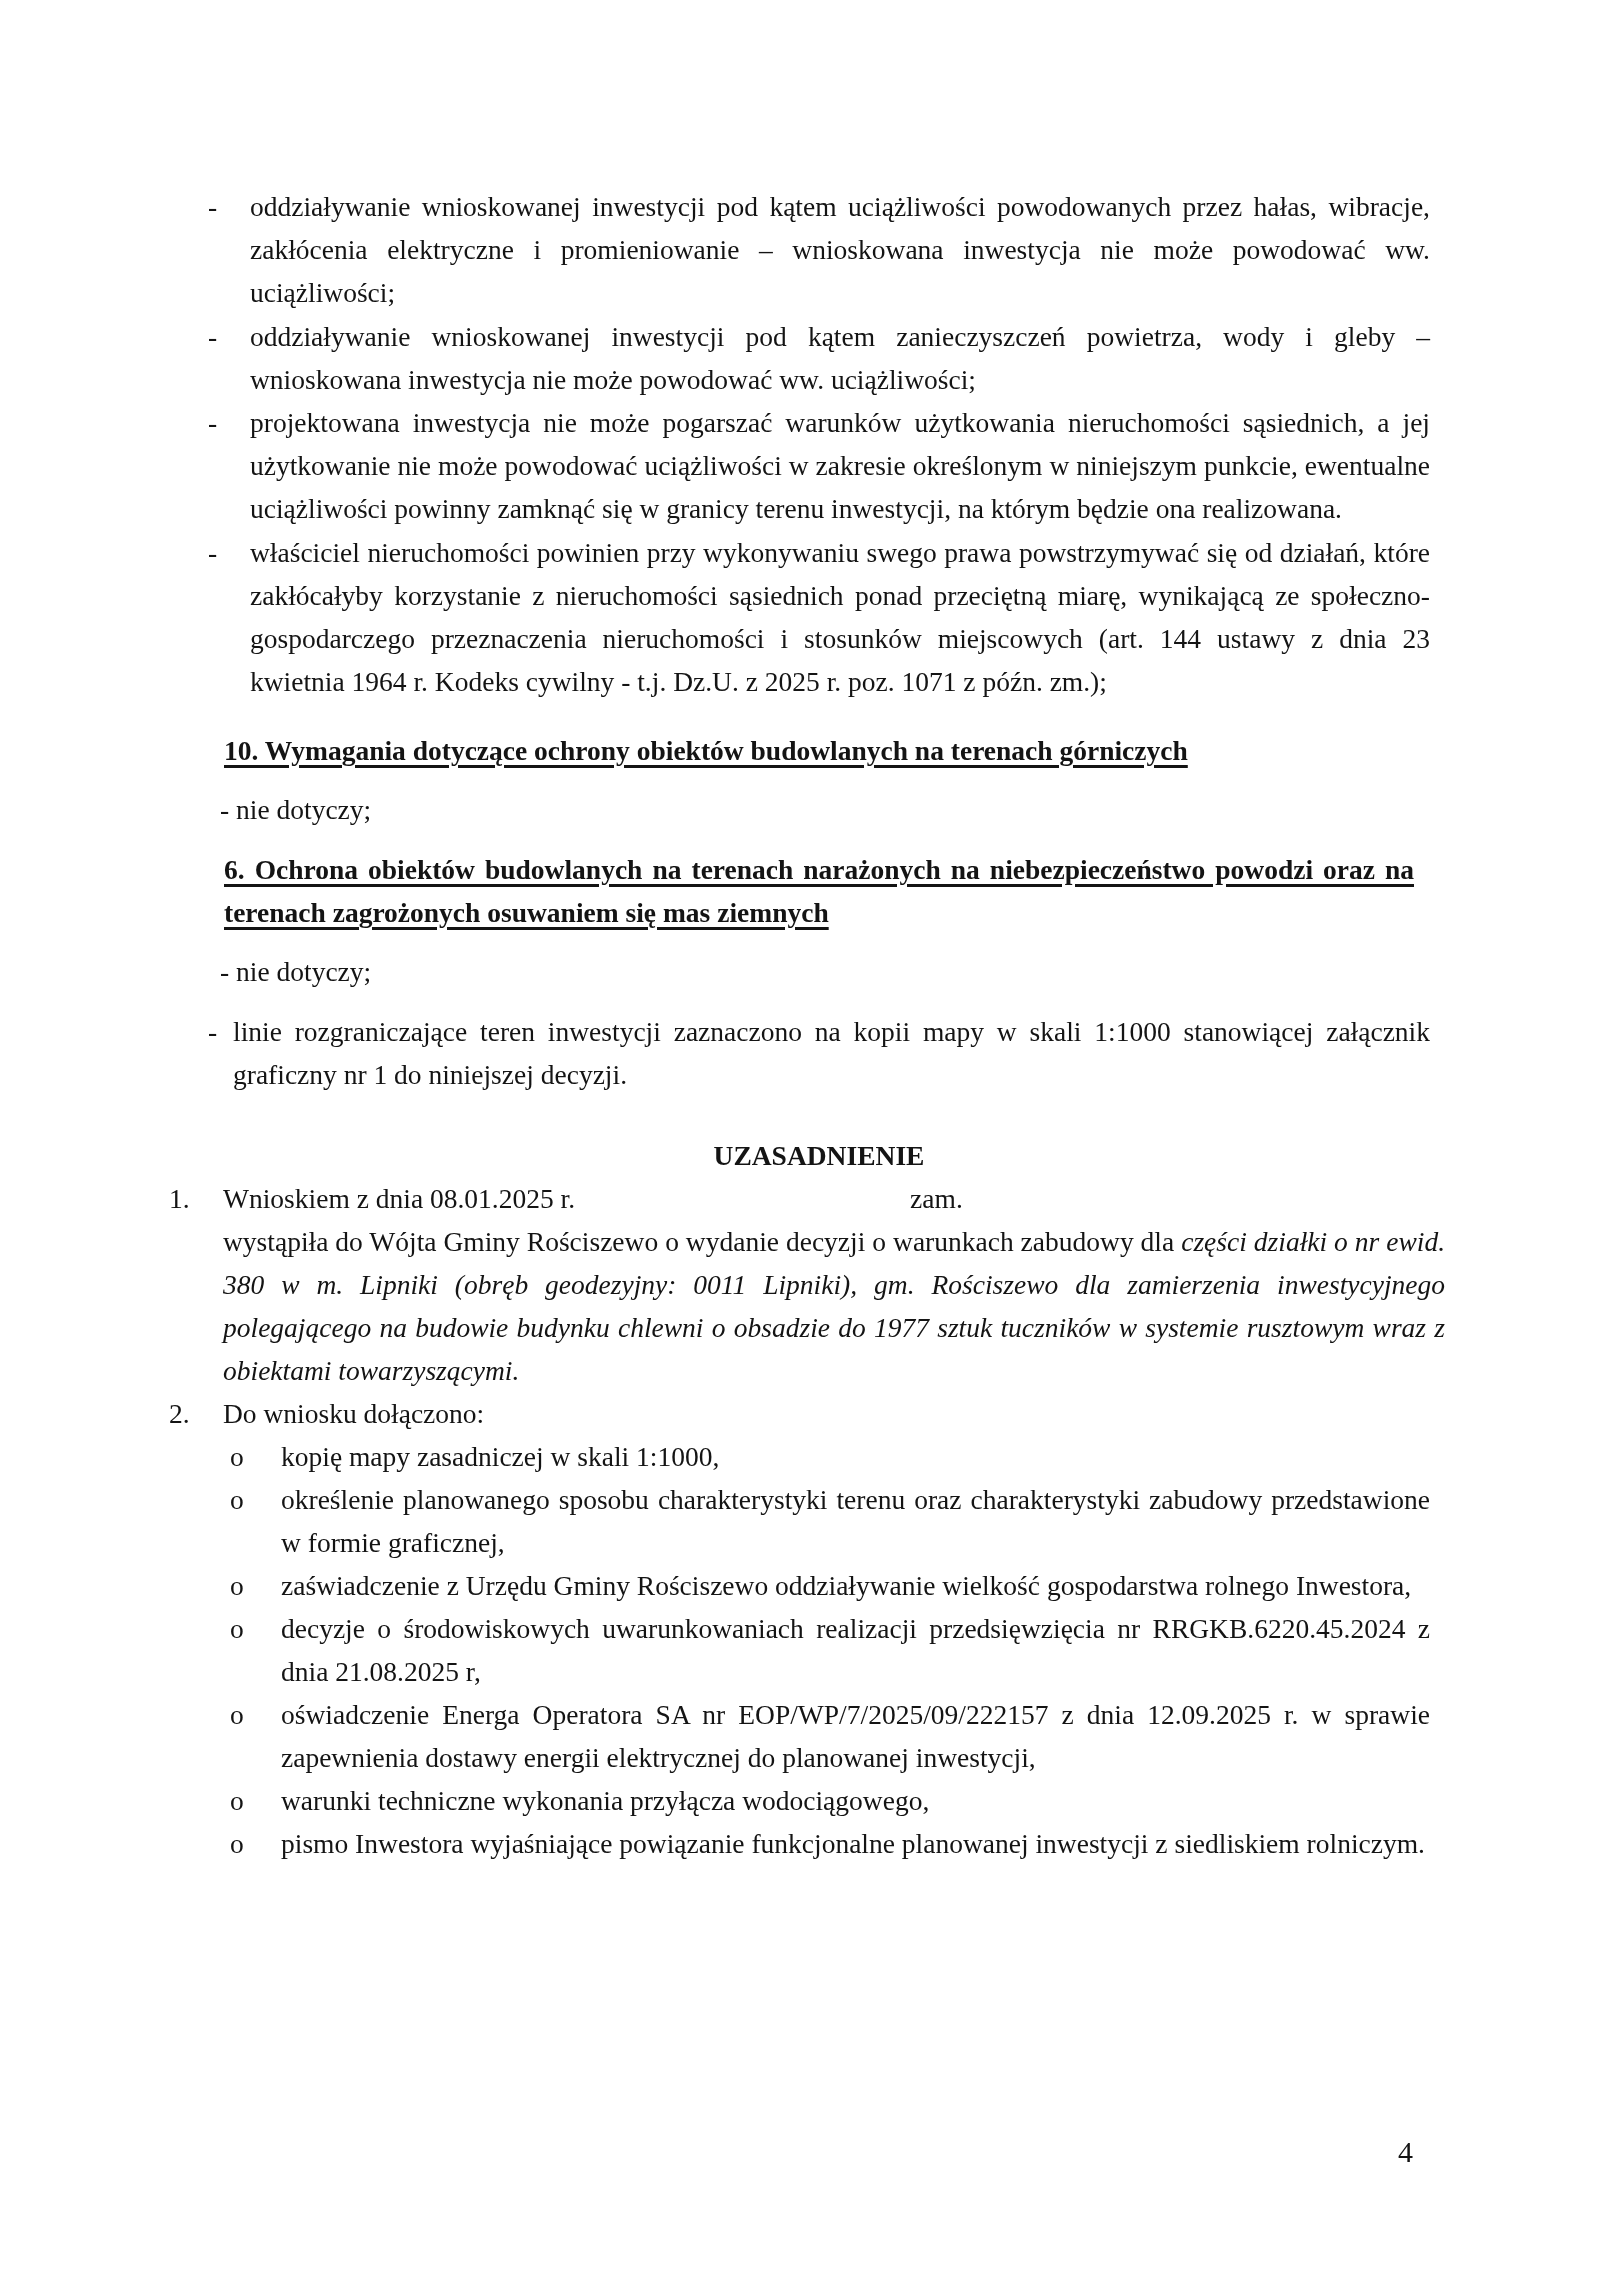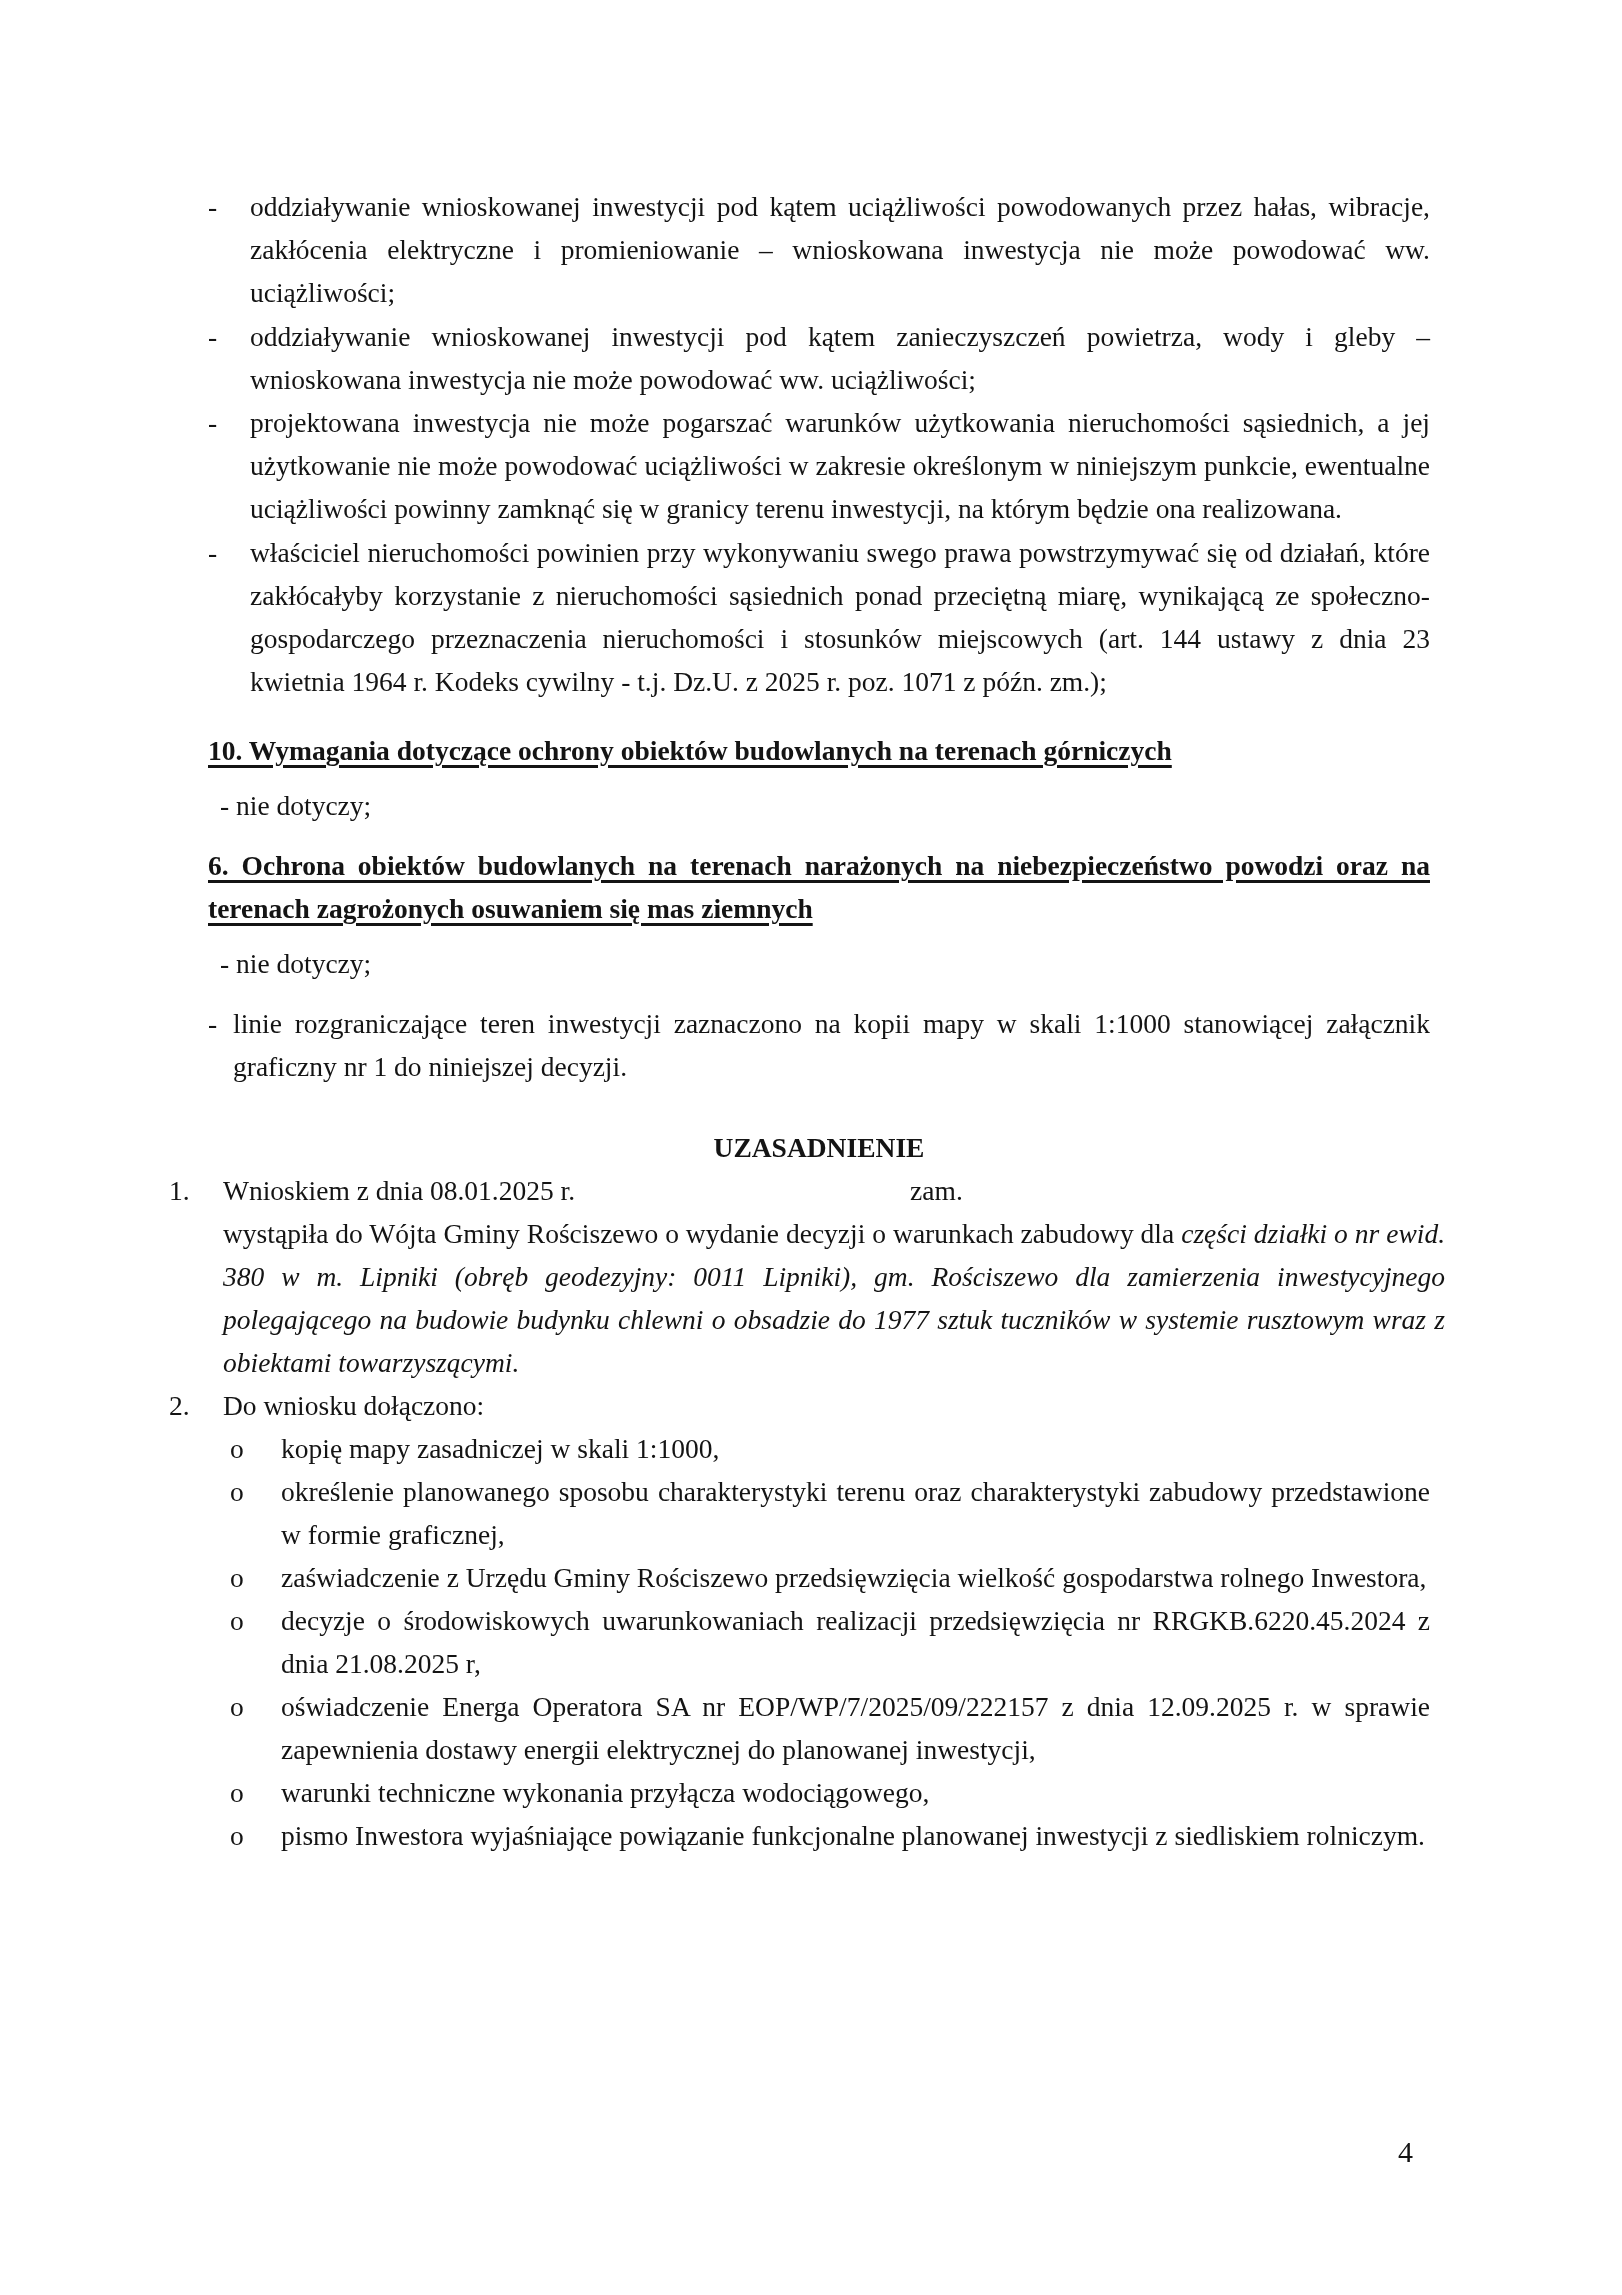--- a/index.html
+++ b/index.html
@@ -6,21 +6,21 @@
   body { width: 1623px; height: 2295px; position: relative; overflow: hidden; }
   .page {
     position: absolute; left: 0; top: 0; width: 1623px; height: 2295px; background: #fff;
     font-family: "Liberation Serif", "DejaVu Serif", serif; color: #141414;
     font-size: 27.5px;
   }
   .content { position: absolute; left: 208px; top: 185px; width: 1222px; }
   .p { line-height: 43px; text-align: justify; margin: 0; }
   .dash-item { position: relative; padding-left: 42px; margin: 0 0 0.7px 0; }
   .dash-item .mark { position: absolute; left: 0; top: 0; }
-  .sec-title { font-weight: bold; text-decoration: underline; text-decoration-thickness: 2.6px; text-underline-offset: 4.6px; line-height: 43px; margin: 0; }
+  .sec-title { font-weight: bold; text-decoration: underline; text-decoration-thickness: 2.6px; text-underline-offset: 4.6px; line-height: 43px; margin: 16px; }
   .sec { margin-top: 17px; }
   .na { line-height: 43px; margin: 12px; }
   .indent-item { position: relative; padding-left: 25px; }
   .indent-item .mark { position: absolute; left: 0; top: 0; }
   .center-title { text-align: center; font-weight: bold; line-height: 43px; margin: 38px 0 0 0; }
   .num-item { position: relative; padding-left: 54px; margin-left: -39px; width: 1222px; }
   .num-item .mark { position: absolute; left: 0; top: 0; }
   .circle-item { position: relative; padding-left: 73px; margin-left: 0px; }
   .circle-item .mark { position: absolute; left: 22px; top: 0; }
   .it { font-style: italic; }
@@ -91,21 +91,21 @@
       <div class="circle-item p">
         <span class="mark">o</span>
         <span>kopię mapy zasadniczej w skali 1:1000,</span>
       </div>
       <div class="circle-item p">
         <span class="mark">o</span>
         <span>określenie planowanego sposobu charakterystyki terenu oraz charakterystyki zabudowy przedstawione w formie graficznej,</span>
       </div>
       <div class="circle-item p">
         <span class="mark">o</span>
-        <span>zaświadczenie z Urzędu Gminy Rościszewo przedsięwzięcia wielkość gospodarstwa rolnego Inwestora,</span>
+        <span>zaświadczenie z Urzędu Gminy Rościszewo oddziaływanie wielkość gospodarstwa rolnego Inwestora,</span>
       </div>
       <div class="circle-item p">
         <span class="mark">o</span>
         <span>decyzje o środowiskowych uwarunkowaniach realizacji przedsięwzięcia nr RRGKB.6220.45.2024 z dnia 21.08.2025 r,</span>
       </div>
       <div class="circle-item p">
         <span class="mark">o</span>
         <span>oświadczenie Energa Operatora SA nr EOP/WP/7/2025/09/222157 z dnia 12.09.2025 r. w sprawie zapewnienia dostawy energii elektrycznej do planowanej inwestycji,</span>
       </div>
       <div class="circle-item p">

